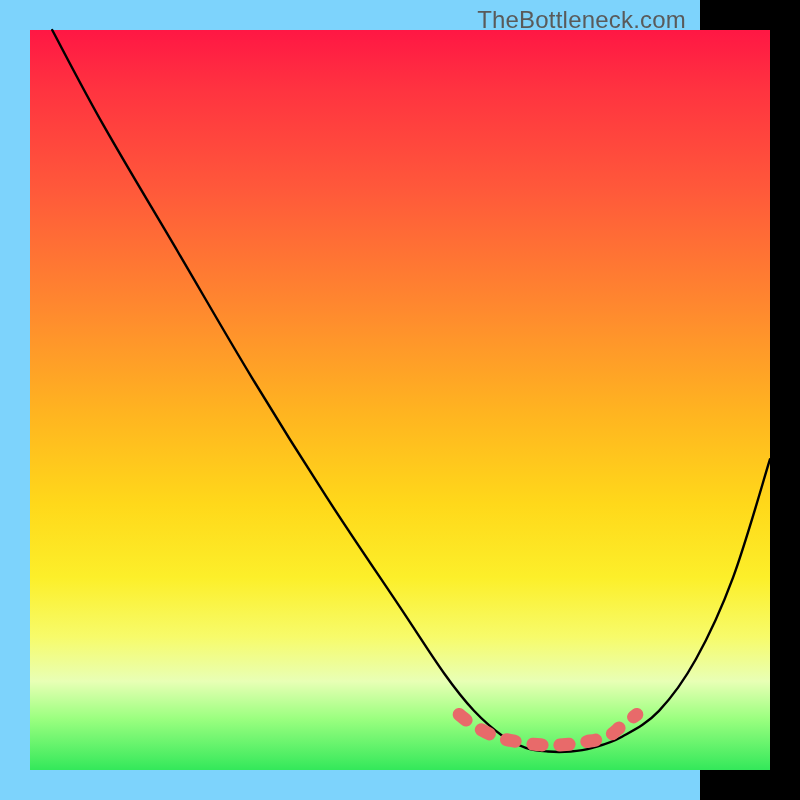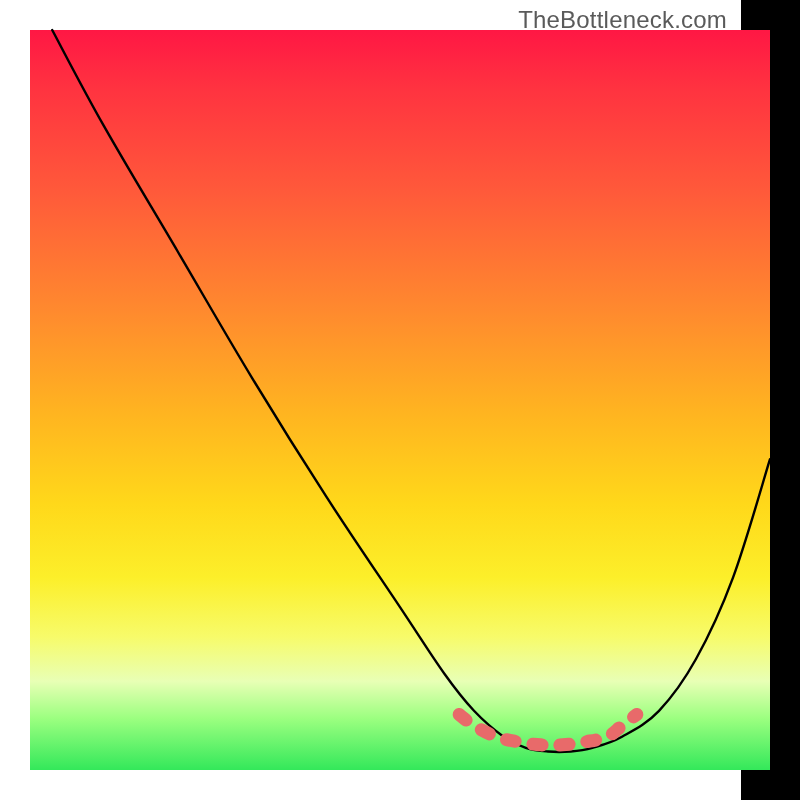--- a/index.html
+++ b/index.html
@@ -8,22 +8,21 @@
     width: 800px;
     height: 800px;
     background: #000;
     overflow: hidden;
     font-family: Arial, Helvetica, sans-serif;
   }
   .frame {
     position: relative;
     width: 700px;
     height: 800px;
-    background: #ffffff;
-    padding-left: 41px;
+    background: #7dd3fc;
   }
   .plot-area {
     position: absolute;
     left: 30px;
     top: 30px;
     width: 740px;
     height: 740px;
     
     background: linear-gradient(
       to bottom,

